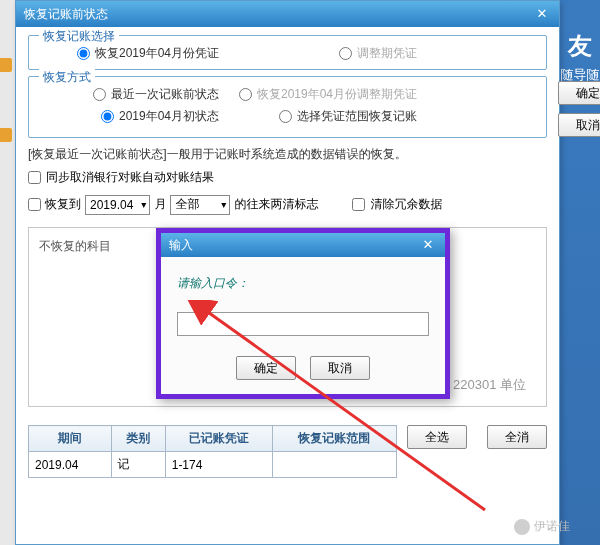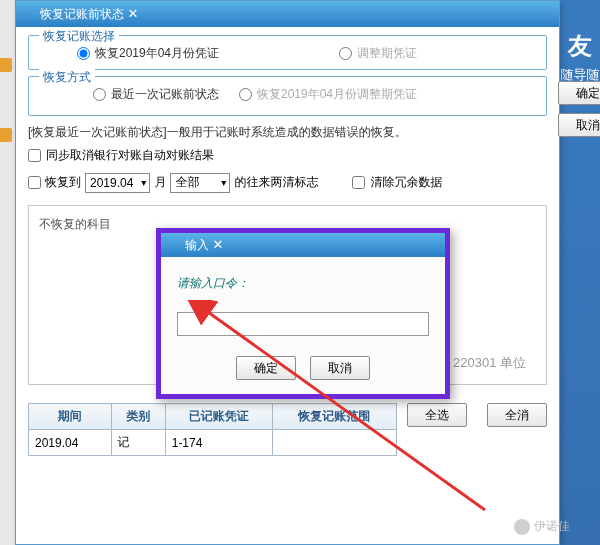--- a/index.html
+++ b/index.html
@@ -1,21 +1,21 @@
 <!DOCTYPE html>
 <html><head>
 <meta charset="utf-8">
 <style>
 *{box-sizing:border-box;margin:0;padding:0;font-family:"Microsoft YaHei","SimSun",sans-serif;font-size:12px;}
 body{width:600px;height:545px;overflow:hidden;position:relative;background:#e8e8e8;}
 .bg-right{position:absolute;right:0;top:0;width:40px;height:100%;background:linear-gradient(#3a7bc0,#356fb0);color:#fff;padding-top:30px;text-align:center;}
 .bg-right .ch{font-size:24px;font-weight:bold;}
 .bg-right .sub{font-size:13px;margin-top:4px;}
 .main-win{position:absolute;left:15px;top:0;width:545px;height:545px;background:#fff;border:1px solid #5a9acb;box-shadow:2px 2px 6px rgba(0,0,0,.2);}
-.titlebar{height:26px;background:linear-gradient(#5cb3e8,#2a7fc5);color:#fff;display:flex;align-items:center;padding:0 24px;justify-content:flex-start;}
+.titlebar{height:26px;background:linear-gradient(#5cb3e8,#2a7fc5);color:#fff;display:flex;align-items:center;padding:0 8px;justify-content:space-between;}
 .titlebar .close{width:18px;height:16px;color:#fff;cursor:pointer;font-size:13px;text-align:center;line-height:15px;}
 .content{padding:8px 12px;}
 .fieldset{border:1px solid #7aaed0;border-radius:2px;padding:9px 10px 7px;margin-bottom:6px;position:relative;}
 .fieldset .legend{position:absolute;top:-8px;left:10px;background:#fff;padding:0 4px;color:#2a6db0;}
 .radio-row{display:flex;gap:18px;flex-wrap:wrap;margin-bottom:5px;}
 .radio-row:last-child{margin-bottom:0}
 .radio-item{display:flex;align-items:center;gap:5px;color:#333;min-width:180px;justify-content:flex-end;}
 .radio-item.dim{color:#aaa;}
 .radio-item input{width:13px;height:13px;}
 .right-btns{position:absolute;right:22px;top:66px;display:flex;flex-direction:column;gap:8px;}
@@ -85,20 +85,30 @@
     <div class="fieldset" style="padding-right:90px">
       <span class="legend">恢复方式</span>
       <div class="radio-row">
         <label class="radio-item">
           <input type="radio" style="">
           <span>最近一次记账前状态</span>
         </label>
         <label class="radio-item dim">
           <input type="radio" style="">
           <span>恢复2019年04月份调整期凭证</span>
+        </label>
+      </div>
+      <div class="radio-row">
+        <label class="radio-item">
+          <input type="radio" checked="" style="">
+          <span>2019年04月初状态</span>
+        </label>
+        <label class="radio-item">
+          <input type="radio" style="">
+          <span>选择凭证范围恢复记账</span>
         </label>
       </div>
       <div class="right-btns" style="position:absolute;right:-72px;top:4px;">
         <button class="btn">确定</button>
         <button class="btn">取消</button>
       </div>
     </div>
 
     <div class="hint">[恢复最近一次记账前状态]一般用于记账时系统造成的数据错误的恢复。</div>
 

